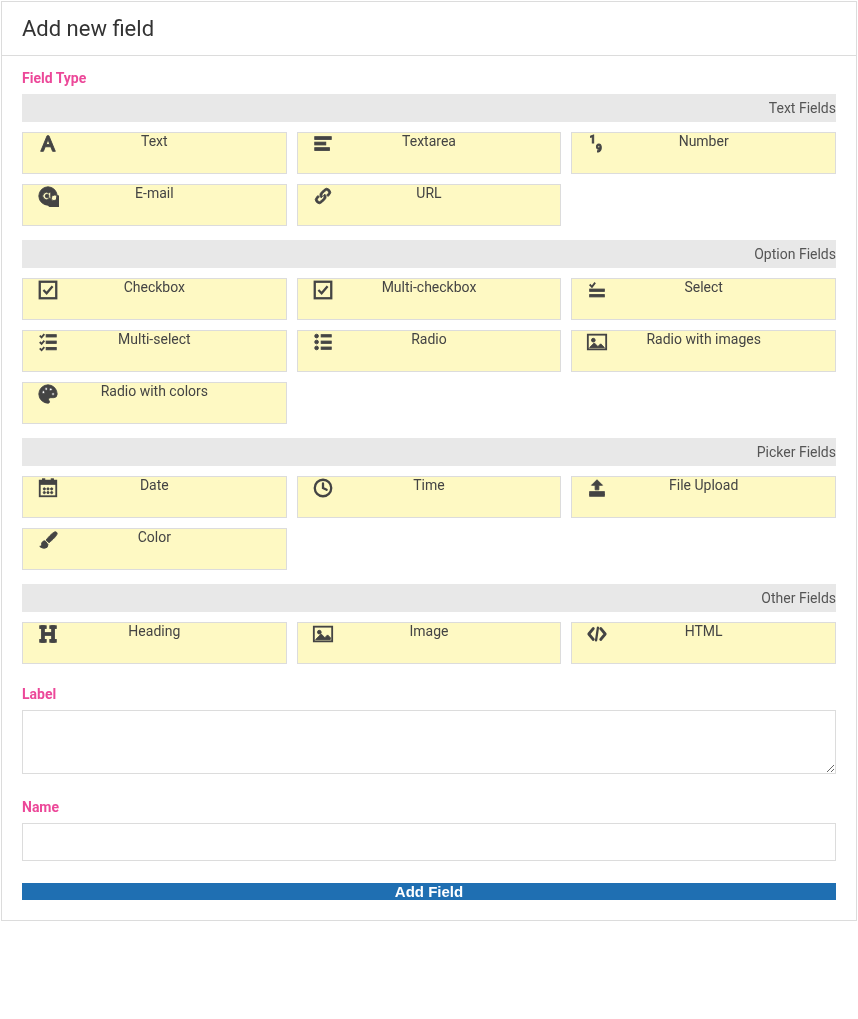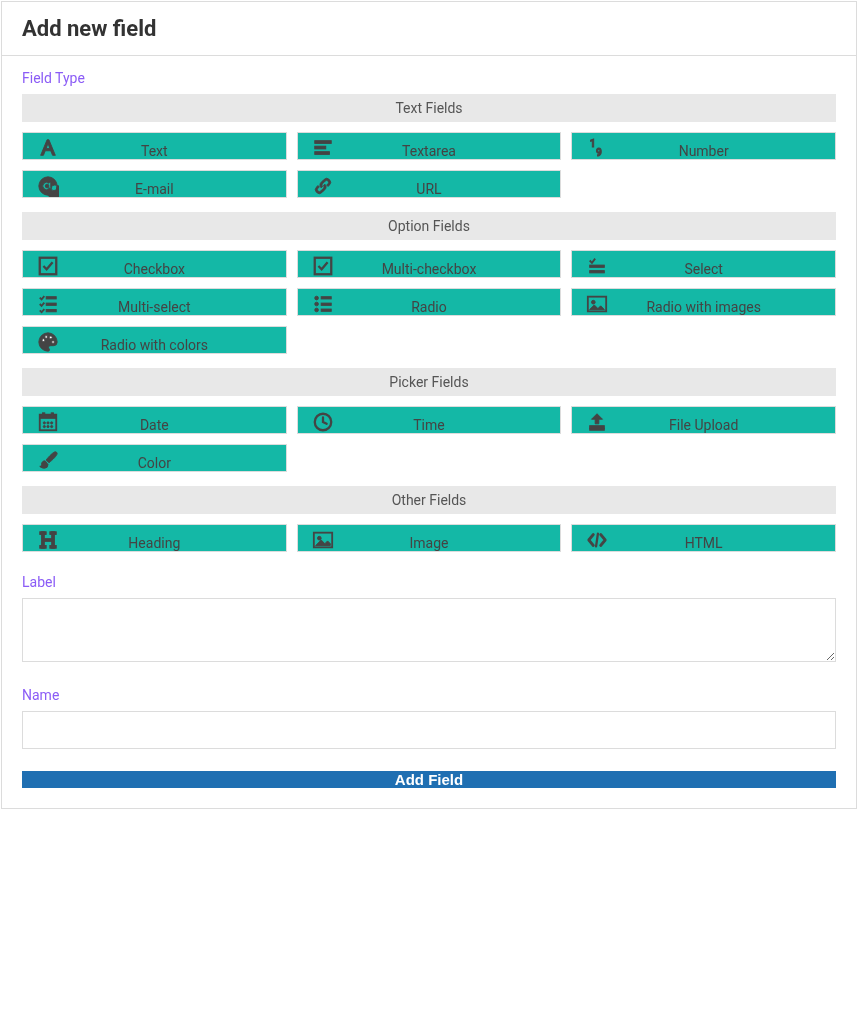--- a/index.html
+++ b/index.html
@@ -12,53 +12,53 @@
     width: 858px;
   }
   .panel {
     border: 1px solid #dcdcdc;
     margin: 1px;
   }
   .panel-header {
     padding: 14px 20px;
     border-bottom: 1px solid #dcdcdc;
     font-size: 22px;
-    font-weight: 700;
+    font-weight: 400;
     color: #333;
   }
   .panel-body {
     padding: 14px 20px 20px 20px;
   }
   .section-label {
-    font-weight: 400;
+    font-weight: 700;
     font-size: 14px;
     margin-bottom: 8px;
-    color: #8b5cf6;
+    color: #ec4899;
   }
   .group-header {
     background: #e8e8e8;
     color: #555;
-    text-align: center;
+    text-align: right;
     padding: 6px 0;
     font-size: 14px;
     margin-bottom: 10px;
     margin-top: 14px;
   }
   .group-header.first { margin-top: 4px; }
   .option-grid {
     display: grid;
     grid-template-columns: repeat(3, 1fr);
     gap: 10px;
   }
   .field-option {
     border: 1px solid #dcdcdc;
-    background: #14b8a6;
+    background: #fef9c3;
     display: flex;
-    align-items: flex-end;
-    height: 28px;
+    align-items: flex-start;
+    height: 42px;
     cursor: pointer;
     position: relative;
   }
   .field-option .icon-wrap {
     width: 48px;
     display: flex;
     align-items: center;
     justify-content: flex-start;
     padding-left: 14px;
   }

